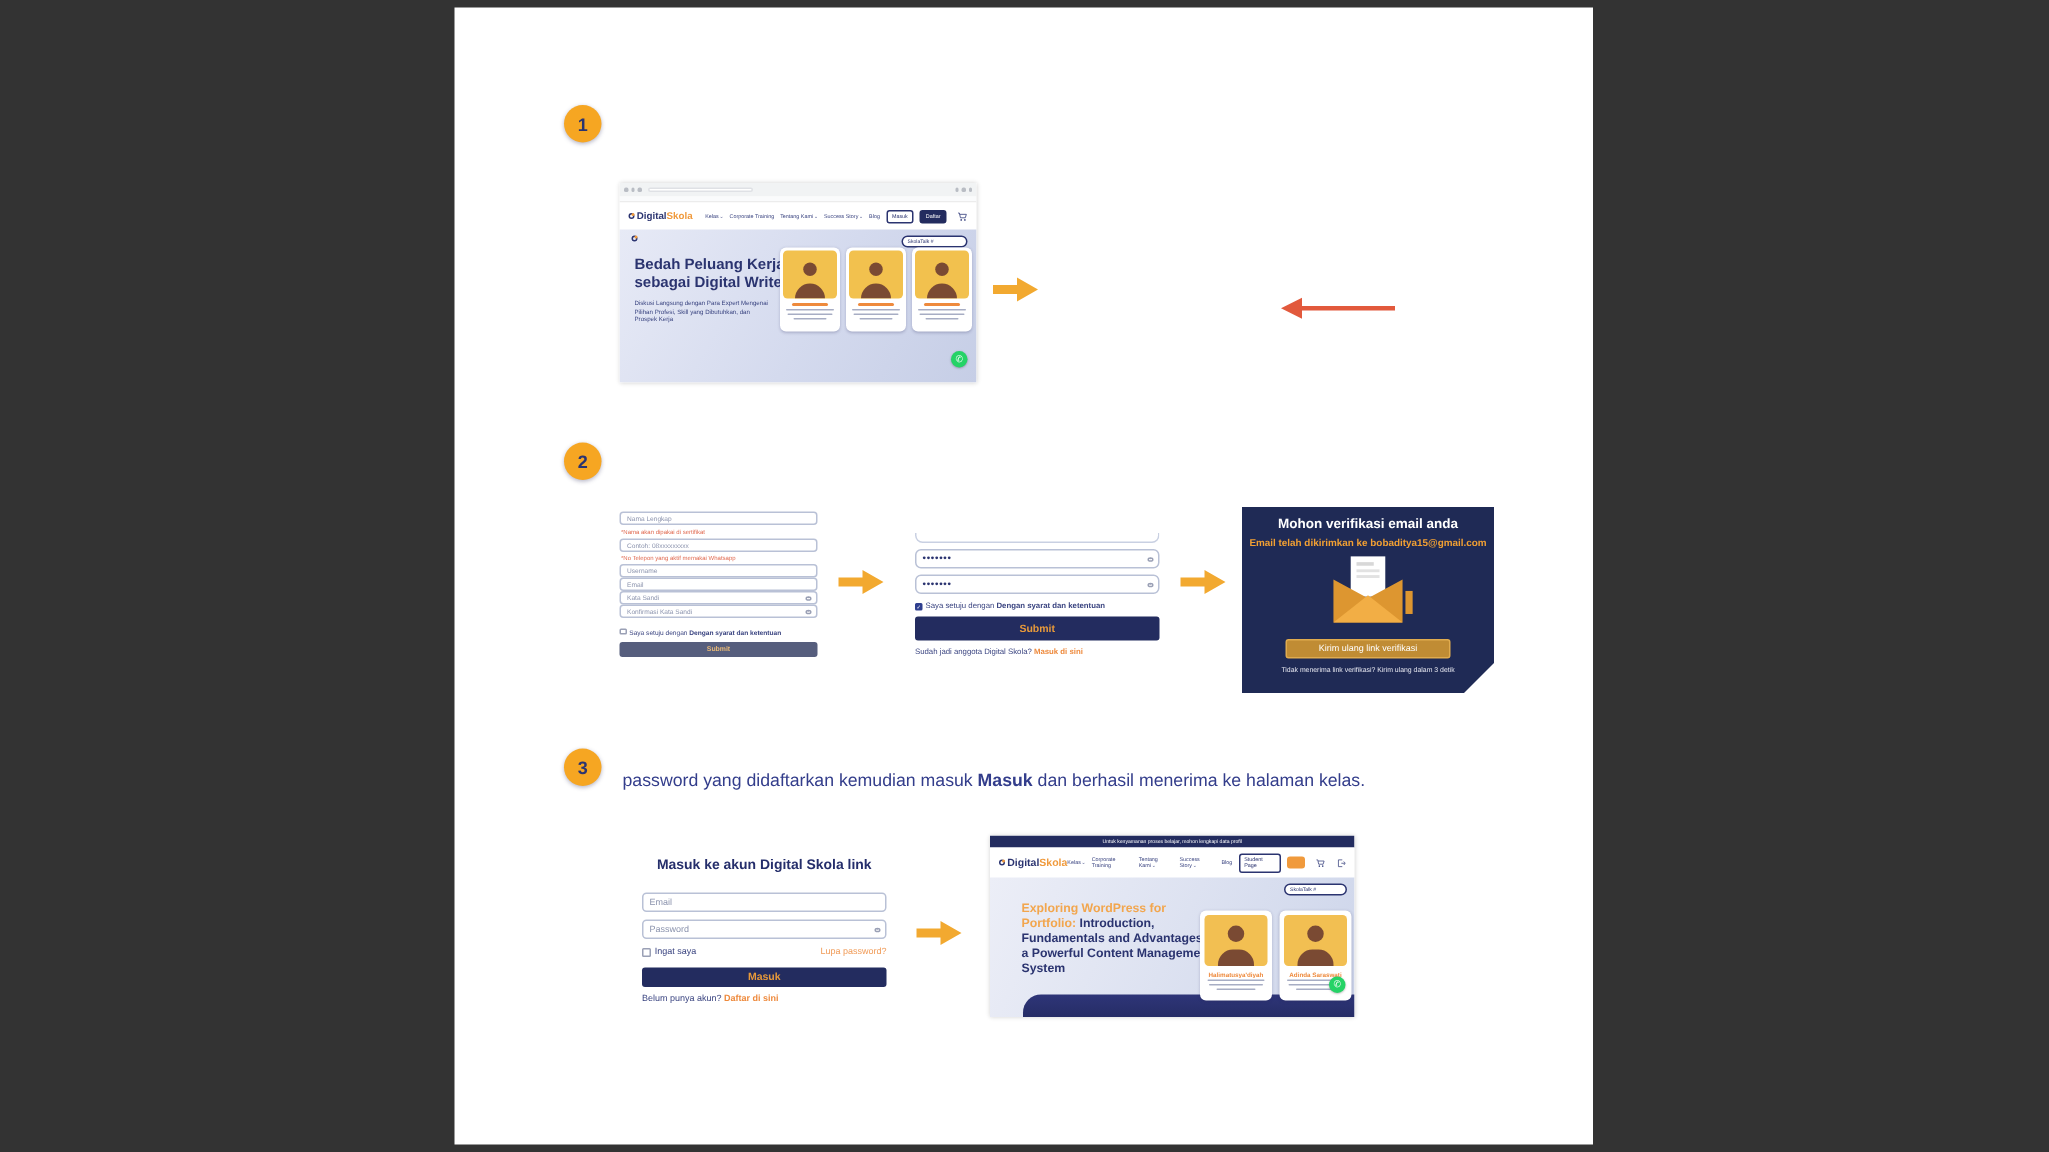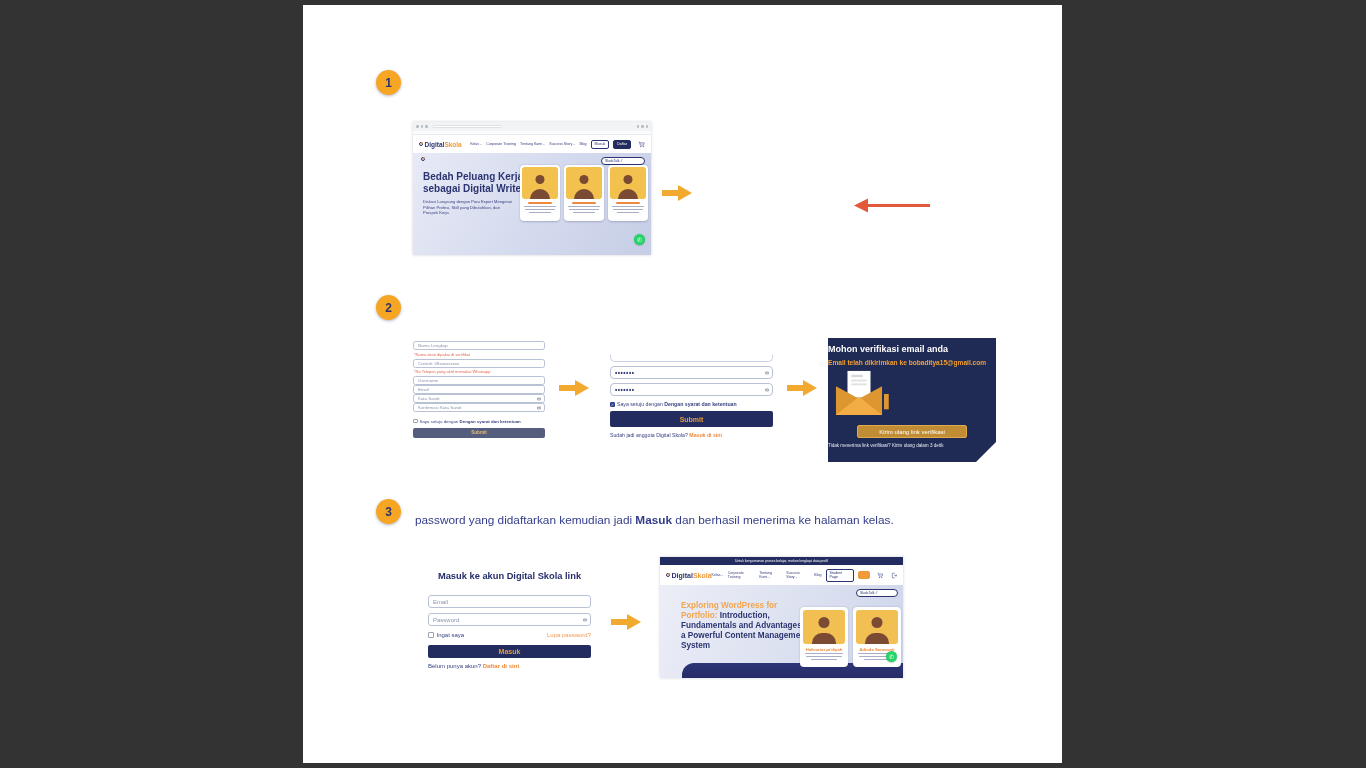--- a/index.html
+++ b/index.html
@@ -88,21 +88,21 @@
   .form2 .mi { height:13px; font-size:6.5px; font-weight:bold; color:#2b3470; border-radius:4px; margin-top:4px; letter-spacing:.5px; }
   .form2 .chkrow { margin-top:5px; font-size:5.2px; }
   .form2 .chk { width:5px; height:5px; }
   .sub2 { height:16px; background:#232c5f; border-radius:2px; color:#e89a3a; font-size:7px; font-weight:bold;
           display:flex; align-items:center; justify-content:center; margin-top:4px; }
   .f2foot { font-size:5.2px; color:#3a4480; margin-top:4.5px; }
   .olink { color:#ee8a3d; font-weight:bold; }
 
   
   .verify { position:absolute; left:525px; top:333px; width:168px; height:124px; background:#1f2a55;
-            overflow:hidden; color:#fff; }
+            overflow:hidden; text-align:center; color:#fff; }
   .verify .t { font-size:9px; font-weight:bold; margin-top:6px; }
   .verify .s { font-size:6.6px; font-weight:bold; color:#f2a033; margin-top:5px; }
   .vbtn { width:110px; height:13px; margin:4px auto 0; background:#c08c34; border:0.6px solid #e0ab4e;
           border-radius:2px; color:#fff; font-size:6px; display:flex; align-items:center; justify-content:center; }
   .vfoot { font-size:4.6px; color:#e8e9f2; margin-top:5px; }
   .corner { position:absolute; right:0; bottom:0; width:0; height:0;
             border-bottom:20px solid #ffffff; border-left:20px solid transparent; }
 
   
   .loginc { position:absolute; left:125px; top:566px; width:163px; }
@@ -313,21 +313,21 @@
       <rect x="58" y="26" width="5" height="16" fill="#dd9630"></rect>
       <path d="M8 18 L32 31 L56 18 L56 48 L8 48 Z" fill="#dd9630"></path>
       <path d="M8 48 L32 29 L56 48 Z" fill="#f2ae45"></path>
     </svg>
     <div class="vbtn">Kirim ulang link verifikasi</div>
     <div class="vfoot">Tidak menerima link verifikasi? Kirim ulang dalam 3 detik</div>
     <div class="corner"></div>
   </div>
 
   <div class="stepnum" style="left:73px;top:494px;">3</div>
-  <div class="steptext" style="left:112px;top:492px;width:600px;"><br><span>password yang didaftarkan kemudian jadi </span><b>Masuk</b><span> dan berhasil menerima ke halaman kelas.</span></div>
+  <div class="steptext" style="left:112px;top:492px;width:600px;"><br><span>password yang didaftarkan kemudian masuk </span><b>Masuk</b><span> dan berhasil menerima ke halaman kelas.</span></div>
 
   <div class="loginc">
     <div class="t">Masuk ke akun Digital Skola link</div>
     <div class="mi" style="margin-top:14px;">
           <span>Email</span>
         </div>
     <div class="mi" style="margin-top:5px;">
           <span>Password</span>
           <span class="eye"></span>
         </div>

